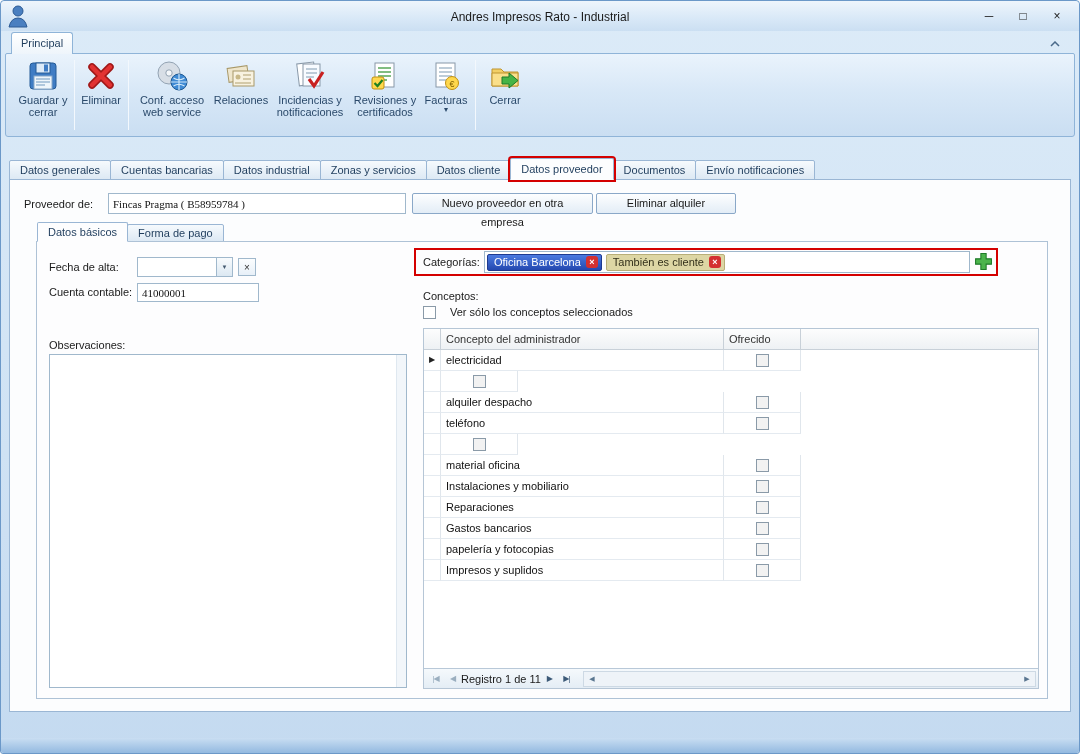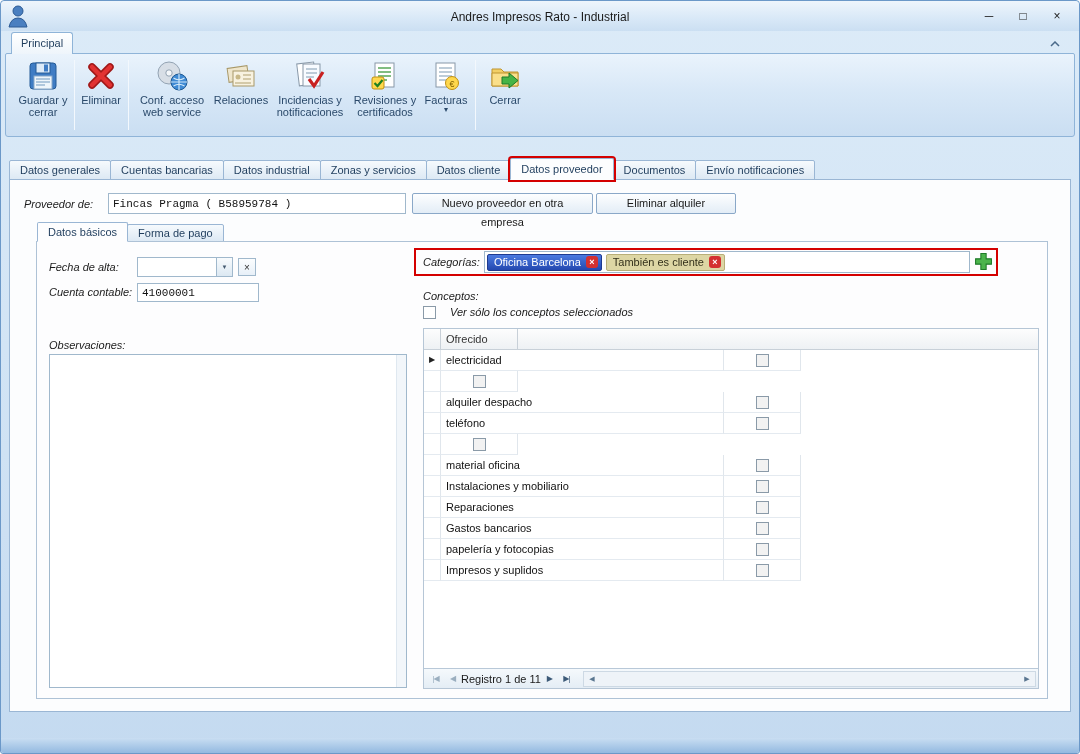--- a/index.html
+++ b/index.html
@@ -40,23 +40,23 @@
     display:flex; align-items:flex-end; }
   .tab { height:20px; line-height:19px; padding:0 10px; margin-right:-1px;
     background:linear-gradient(#f6fafd,#dde9f4); border:1px solid #9ab6d4;
     border-radius:2px 2px 0 0; color:#1e3c5c; white-space:nowrap; }
   .tab.selected { height:22px; line-height:21px; background:#fcfdfe;
     border-bottom:1px solid #fcfdfe; z-index:3; position:relative; }
   .tab.annotated { box-shadow:0 0 0 2px #d40000; }
   
   .content { position:absolute; left:8px; right:8px; top:178px; height:533px;
     background:#fcfdfe; border:1px solid #9ab6d4; }
-  .lbl { position:absolute; color:#1a1a1a; line-height:20px; white-space:nowrap;font-style:italic; }
+  .lbl { position:absolute; color:#1a1a1a; line-height:20px; white-space:nowrap; }
   .txt-input { position:absolute; border:1px solid #a0b8cc; background:#fff;
-    font-family:Liberation Mono, monospace; font-size:11px; color:#111; padding:0 4px; }
+    font-family:Liberation Serif, serif; font-size:11px; color:#111; padding:0 4px; }
   .push-btn { position:absolute; height:21px; background:linear-gradient(#fdfeff,#e3edf6);
     border:1px solid #8aa8c8; border-radius:2px; text-align:center; line-height:19px;
     color:#1a1a1a; padding:0 8px; }
   
   .subtabs { position:absolute; left:27px; top:42px; display:flex; align-items:flex-end; height:20px; }
   .subtab { height:18px; line-height:17px; padding:0 10px; margin-right:-1px;
     background:linear-gradient(#f6fafd,#dde9f4); border:1px solid #9ab6d4;
     border-radius:2px 2px 0 0; white-space:nowrap; color:#1e3c5c; }
   .subtab.selected { height:20px; line-height:19px; background:#fdfdfe;
     border-bottom:1px solid #fdfdfe; z-index:3; position:relative; }
@@ -291,20 +291,21 @@
 
       <div class="lbl" style="left:386px;top:44px">Conceptos:</div>
       <div style="position:absolute;left:386px;top:64px;display:flex;align-items:center">
         <span class="cbx"></span>
         <span class="lbl" style="position:static;margin-left:14px;line-height:13px">Ver sólo los conceptos seleccionados</span>
       </div>
 
       <div class="grid">
         <div class="g-head">
           <div class="g-hcell" style="width:17px"></div>
+          <div class="g-hcell" style="width:283px">Concepto del administrador</div>
           <div class="g-hcell" style="width:77px">Ofrecido</div>
           <div class="g-hcell g-fill" style="border-right:none"></div>
         </div>
 
         <div class="g-row">
           <div class="g-sel">▶</div>
           <div class="g-name">electricidad</div>
           <div class="g-ofr">
               <span class="cbx dim"></span>
             </div>

